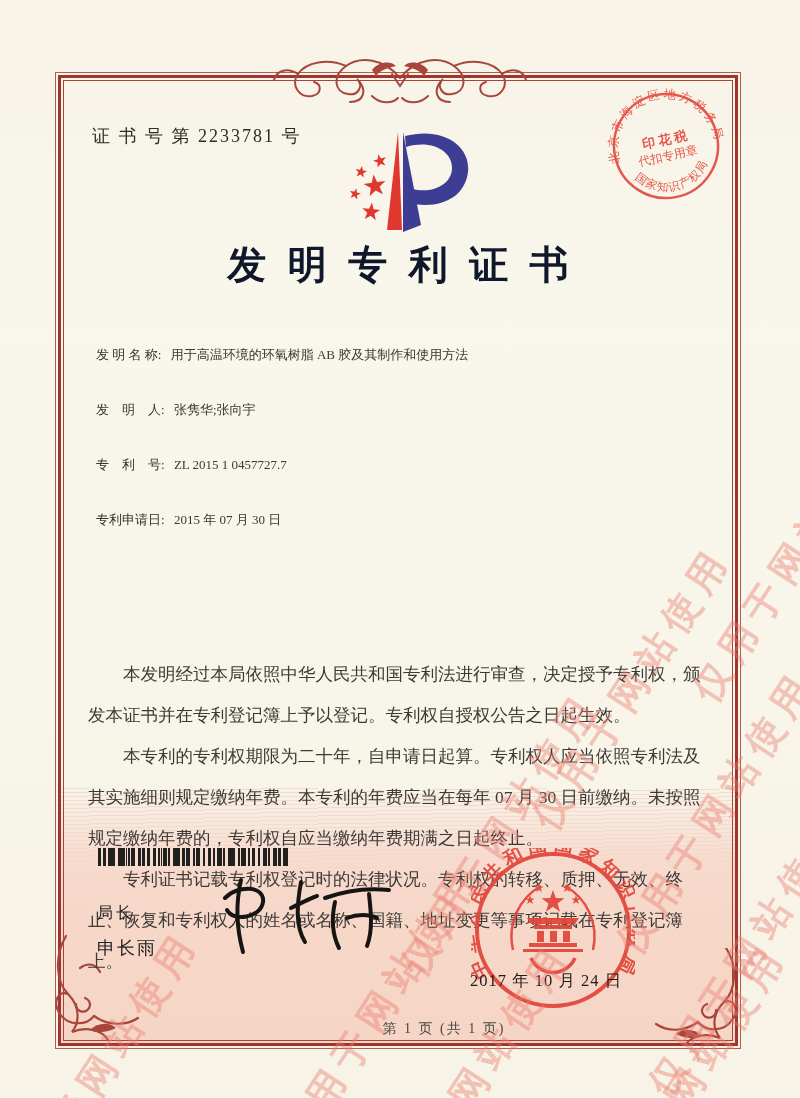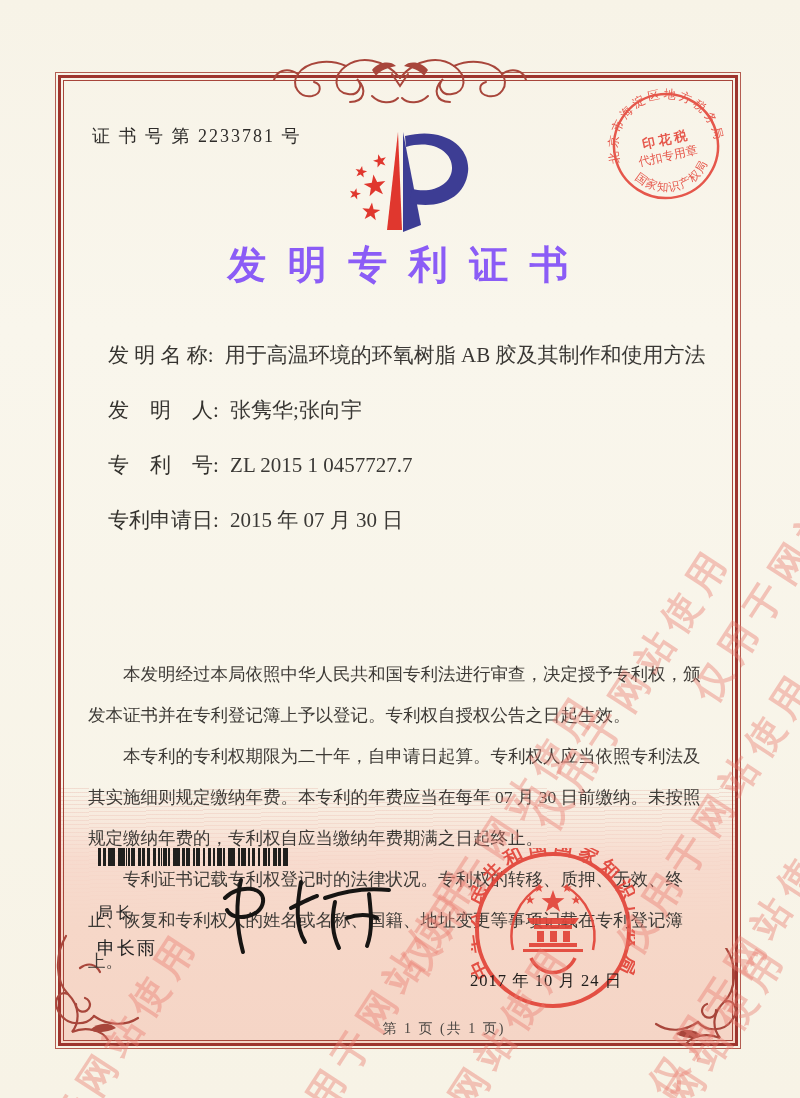--- a/index.html
+++ b/index.html
@@ -18,22 +18,22 @@
   .frame::before{content:'';position:absolute;inset:2px;border:1px solid #a7453a;}
   .frame::after{content:'';position:absolute;inset:-6px;border:1px solid #b35c50;}
   
   .pink-band{position:absolute;left:60px;top:788px;width:676px;height:256px;z-index:0;
     background:
       linear-gradient(180deg,rgba(247,219,208,0) 0px,rgba(247,215,202,.85) 70px,#f6d7c8 140px,#f5d5c6 100%),
       repeating-linear-gradient(179deg,rgba(221,148,136,.25) 0 1px,rgba(255,255,255,0) 1px 4px);}
   .content{position:absolute;inset:0;z-index:2;}
   .cert-no{position:absolute;left:92px;top:124px;font-size:18px;letter-spacing:2px;color:#2e2c2a;}
   .title{position:absolute;left:58px;top:238px;width:680px;text-align:center;
-    font-size:39px;font-weight:600;color:#8b5cf6;letter-spacing:.55em;text-indent:.55em;}
-  .fields{position:absolute;left:108px;top:341px;width:620px;font-size:21px;color:#35332f;font-family:Liberation Serif, serif;}
+    font-size:39px;font-weight:600;color:#0f172a;letter-spacing:.55em;text-indent:.55em;}
+  .fields{position:absolute;left:96px;top:341px;width:620px;font-size:13px;color:#35332f;font-family:Liberation Serif, serif;}
   .frow{margin-bottom:27px;line-height:28px;white-space:nowrap;}
   .flabel{color:#35332f;}
   .fvalue{margin-left:6px;color:#3a3835;}
   .bodytext{position:absolute;left:88px;top:654px;width:626px;
     font-size:17.5px;line-height:41px;color:#3d3a36;}
   .bodytext p{margin:0;text-indent:2em;}
   .barcode{position:absolute;left:98px;top:848px;width:190px;height:18px;z-index:3;
     background:
       repeating-linear-gradient(90deg,#20201e 0 2px,transparent 2px 5px),
       repeating-linear-gradient(90deg,#20201e 0 1px,transparent 1px 7px),

